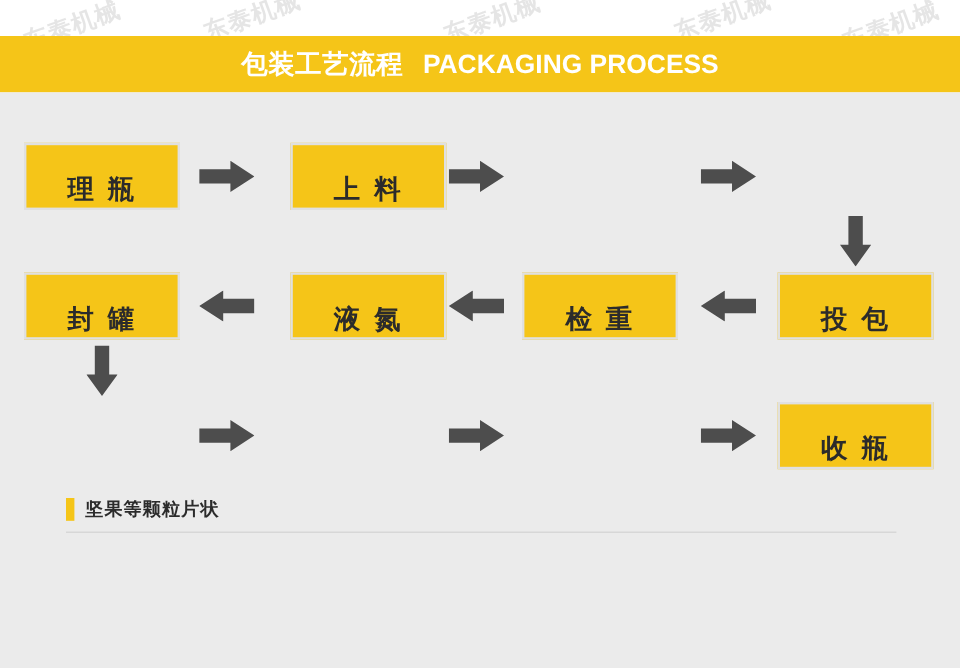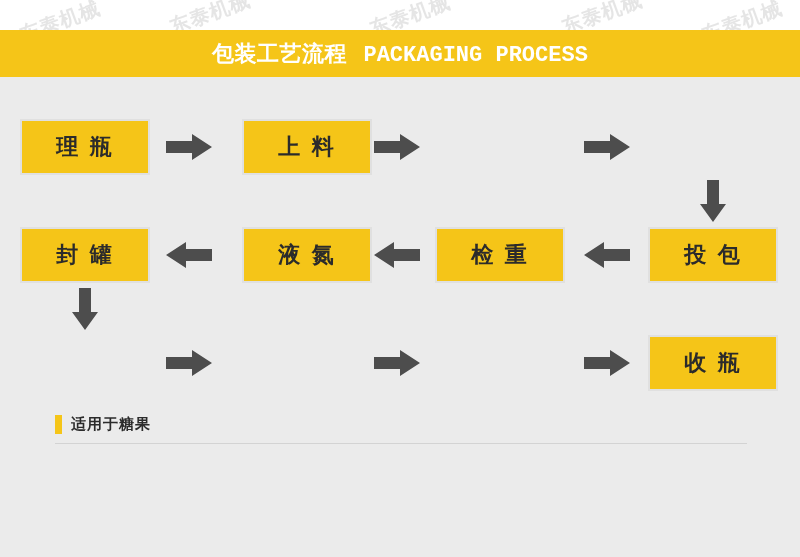--- a/index.html
+++ b/index.html
@@ -45,21 +45,21 @@
     justify-content: center;
   }
   .header-title {
     color: #ffffff;
     font-size: 22px;
     font-weight: bold;
     letter-spacing: 0.5px;
     white-space: nowrap;
   }
   .header-title .en {
-    font-family: Liberation Mono, monospace;
+    font-family: Liberation Sans, sans-serif;
     letter-spacing: 0px;
     margin-top: 20px;
   }
 
   
   .body-panel {
     position: absolute;
     left: 0;
     top: 77px;
     width: 800px;
@@ -76,21 +76,21 @@
     height: 330px;
   }
   .node {
     position: absolute;
     width: 130px;
     height: 56px;
     background: #f5c518;
     border: 2px solid #e0e0e0;
     box-sizing: border-box;
     display: flex;
-    align-items: center;
+    align-items: flex-end;
     justify-content: center;
     color: #2b2b2b;
     font-size: 22px;
     font-weight: bold;
     letter-spacing: 2px;
   }
   
   .r1 { top: 42px; }
   .r2 { top: 150px; }
   .r3 { top: 258px; }
@@ -256,19 +256,19 @@
         </div>
         <div class="arrow-h" style="left: 584px; top: 273px;">
           <svg width="46" height="26" viewBox="0 0 46 26">
             <polygon points="0,7 26,7 26,0 46,13 26,26 26,19 0,19" fill="#4d4d4d"></polygon>
           </svg>
         </div>
       </div>
 
     <div class="section-title-wrap">
       <div class="section-bar"></div>
-      <div class="section-title">适用于糖果</div>
+      <div class="section-title">坚果等颗粒片状</div>
     </div>
     <div class="section-underline"></div>
 
   </div>
 
 </div>
 
 </body></html>

